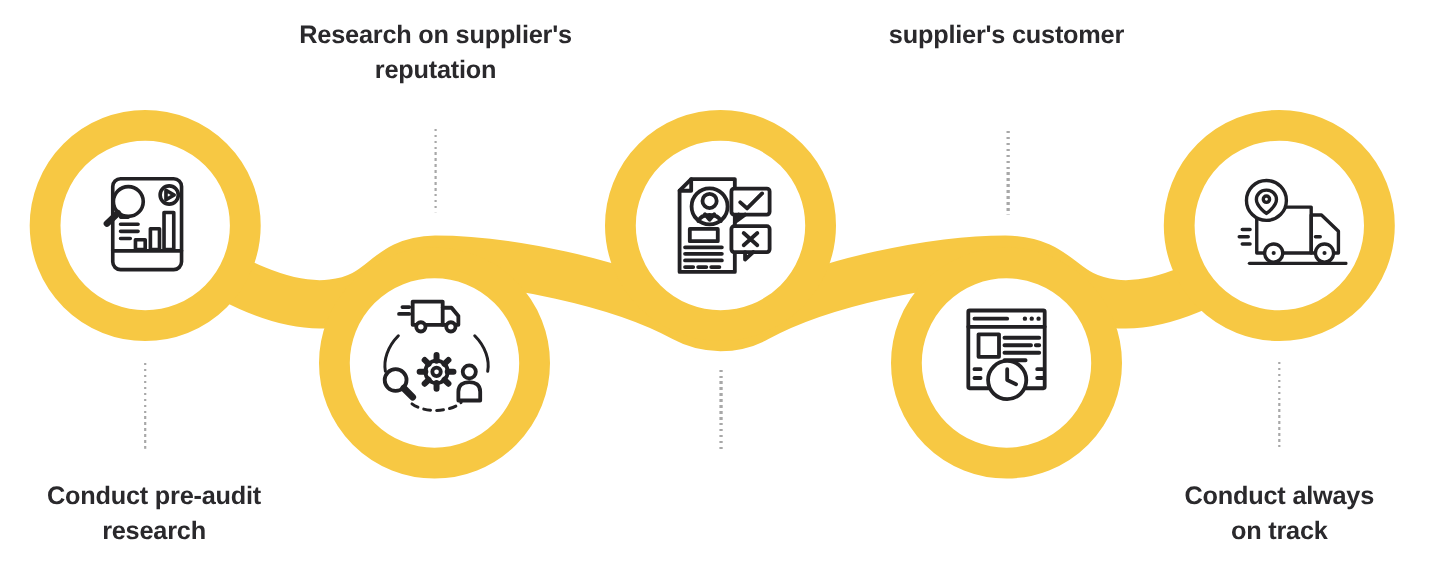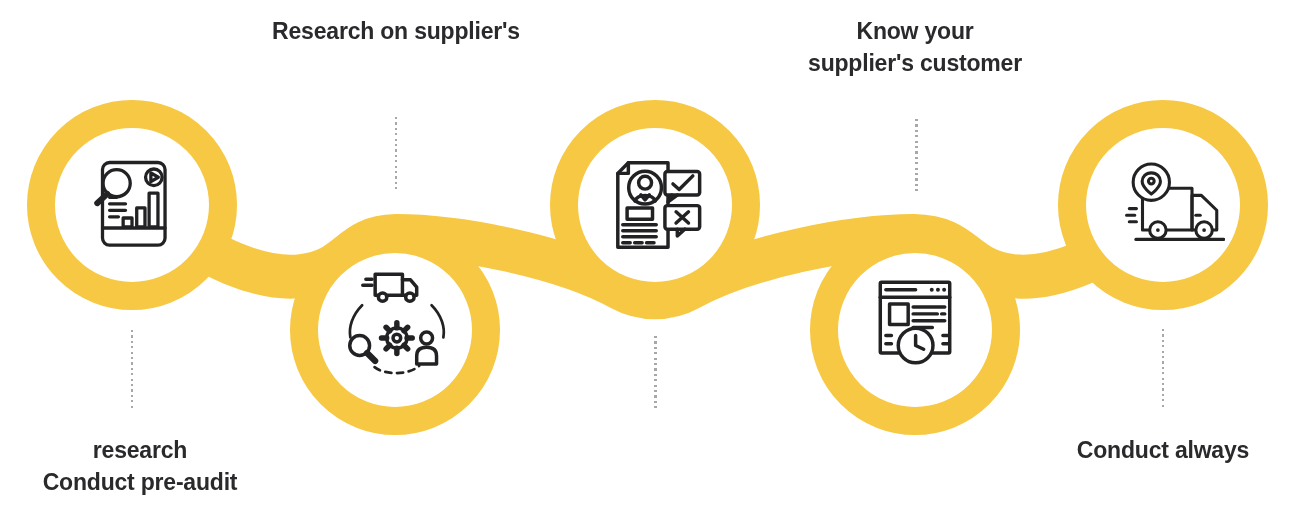--- a/index.html
+++ b/index.html
@@ -150,29 +150,30 @@
     </svg>
   </div>
 
   <div class="dotted-line" style="left:130.5px;top:330px;height:78px;"></div>
   <div class="dotted-line" style="left:394.5px;top:117px;height:76px;"></div>
   <div class="dotted-line" style="left:654px;top:336px;height:73px;"></div>
   <div class="dotted-line" style="left:915px;top:119px;height:76px;"></div>
   <div class="dotted-line" style="left:1161.5px;top:329px;height:78px;"></div>
 
   <div class="step-label" style="left:7px;top:434px;width:266px;">
+    <div>Conduct pre-audit</div>
     <div>research</div>
-    <div>Conduct pre-audit</div>
   </div>
   <div class="step-label" style="left:236px;top:15px;width:320px;">
     <div>Research on supplier's</div>
+    <div>reputation</div>
   </div>
   <div class="step-label" style="left:495px;top:434px;width:320px;">
   </div>
   <div class="step-label" style="left:755px;top:15px;width:320px;">
-    <div>Know your</div>
     <div>supplier's customer</div>
   </div>
   <div class="step-label" style="left:1030px;top:434px;width:266px;">
     <div>Conduct always</div>
+    <div>on track</div>
   </div>
 
 </div>
 
 </body></html>

